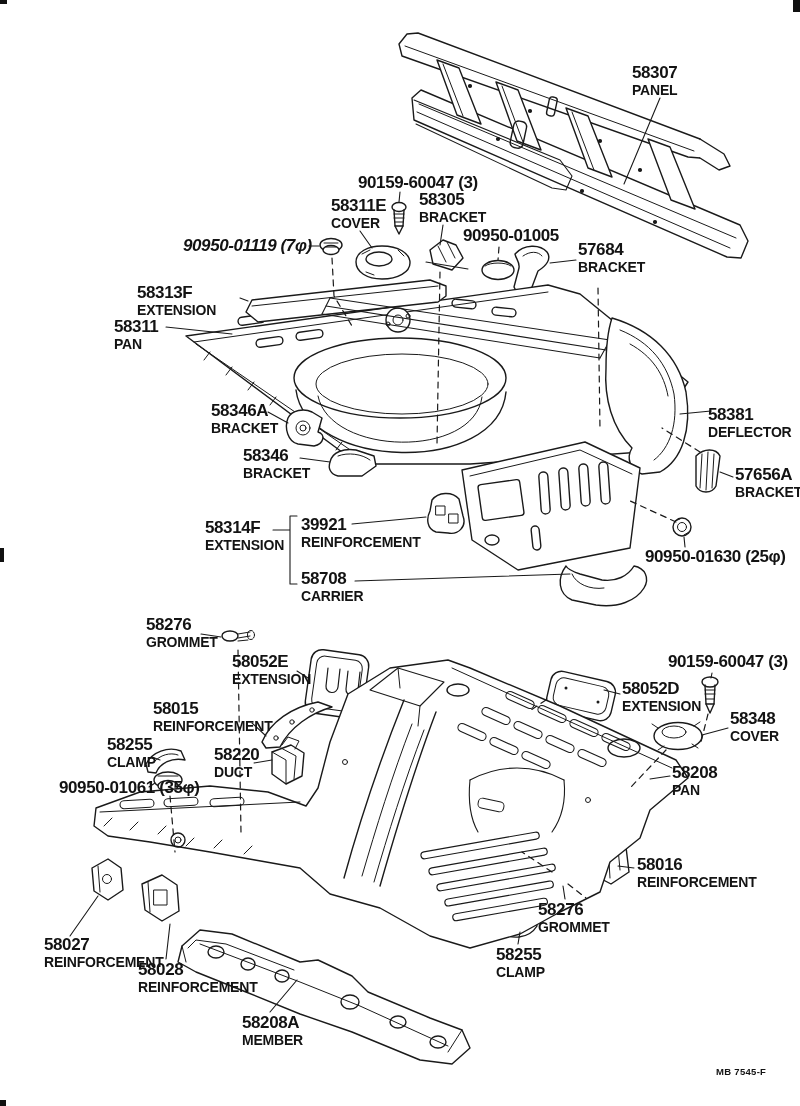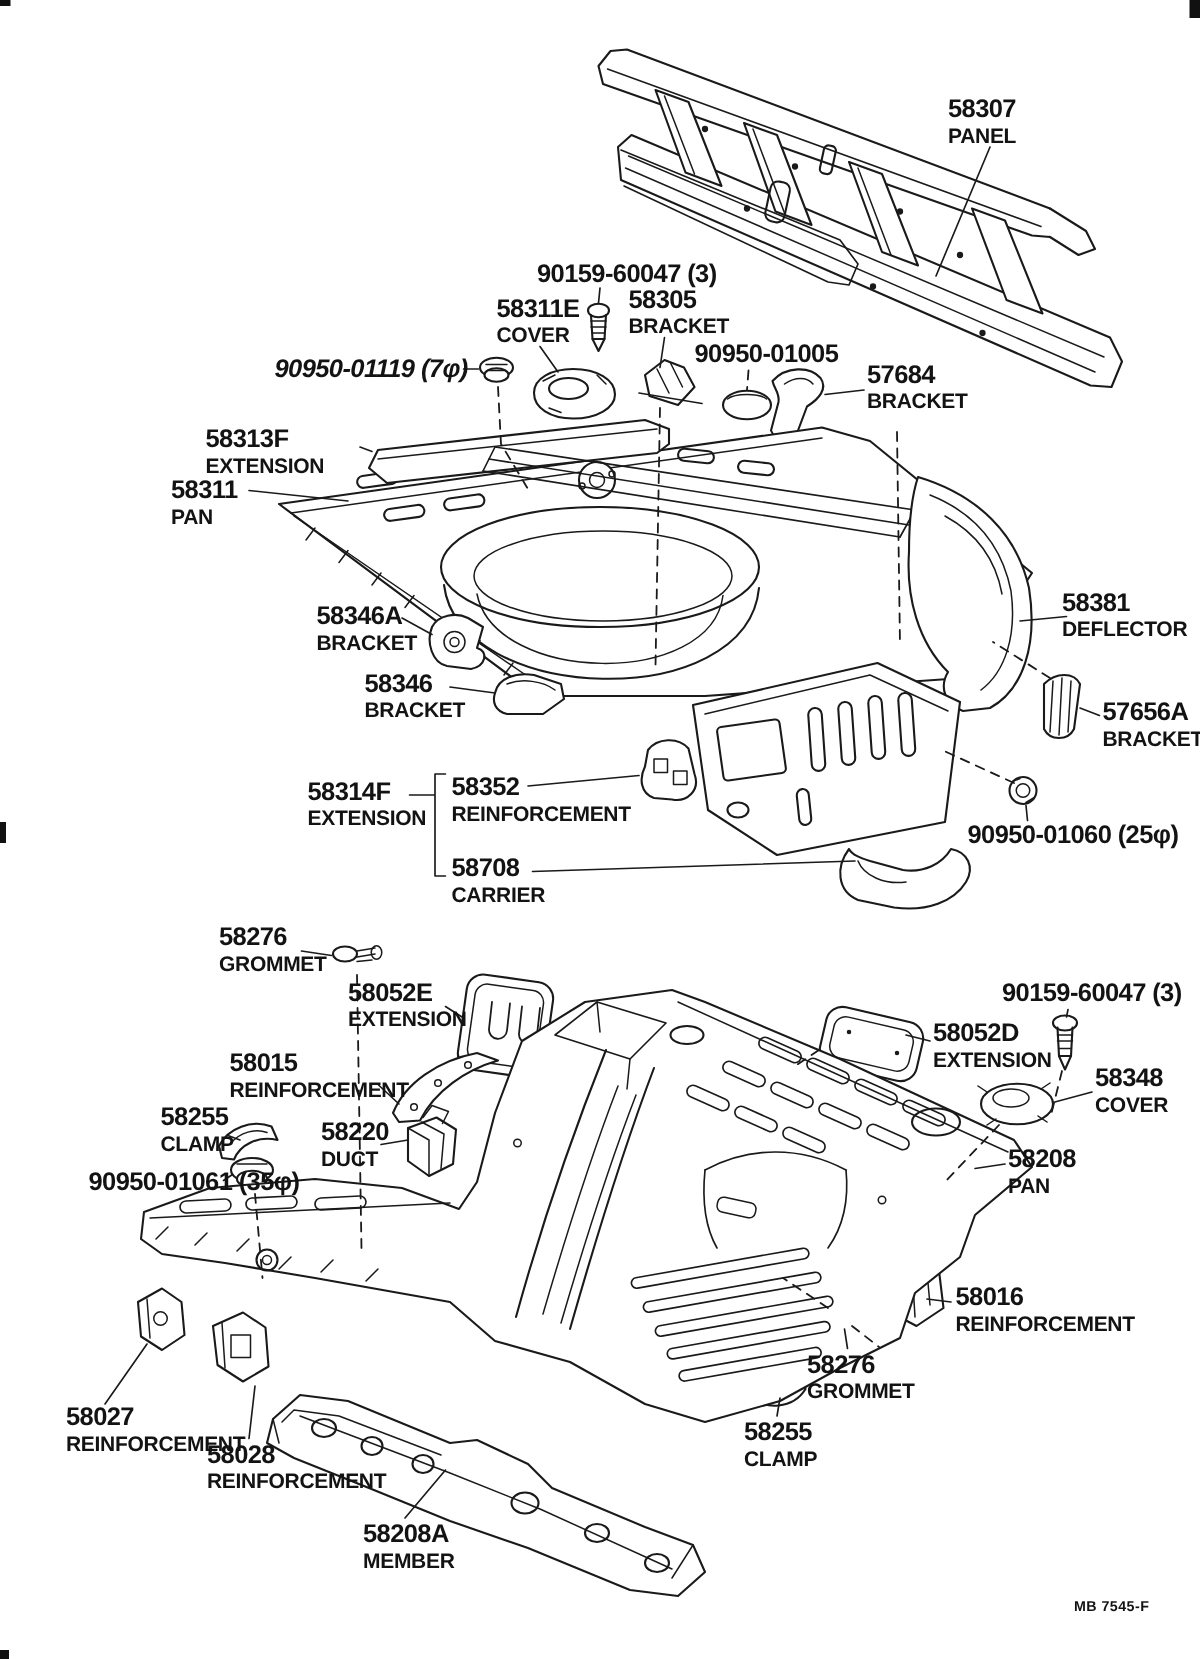--- a/index.html
+++ b/index.html
@@ -423,38 +423,38 @@
       <div class="part-name">PAN</div>
     </div>
     <div class="part-label" style="left: 211px; top: 402px;">
       <div class="part-number">58346A</div>
       <div class="part-name">BRACKET</div>
     </div>
     <div class="part-label" style="left: 243px; top: 447px;">
       <div class="part-number">58346</div>
       <div class="part-name">BRACKET</div>
     </div>
-    <div class="part-label" style="left: 708px; top: 393px;">
+    <div class="part-label" style="left: 708px; top: 406px;">
       <div class="part-number">58381</div>
       <div class="part-name">DEFLECTOR</div>
     </div>
     <div class="part-label" style="left: 735px; top: 466px;">
       <div class="part-number">57656A</div>
       <div class="part-name">BRACKET</div>
     </div>
     <div class="part-label" style="left: 205px; top: 519px;">
       <div class="part-number">58314F</div>
       <div class="part-name">EXTENSION</div>
     </div>
     <div class="part-label" style="left: 301px; top: 516px;">
-      <div class="part-number">58352</div>
+      <div class="part-number">39921</div>
       <div class="part-name">REINFORCEMENT</div>
     </div>
     <div class="part-label" style="left: 645px; top: 548px;">
-      <div class="part-number">90950-01060 (25φ)</div>
+      <div class="part-number">90950-01630 (25φ)</div>
     </div>
     <div class="part-label" style="left: 301px; top: 570px;">
       <div class="part-number">58708</div>
       <div class="part-name">CARRIER</div>
     </div>
     <div class="part-label" style="left: 146px; top: 616px;">
       <div class="part-number">58276</div>
       <div class="part-name">GROMMET</div>
     </div>
     <div class="part-label" style="left: 232px; top: 653px;">

